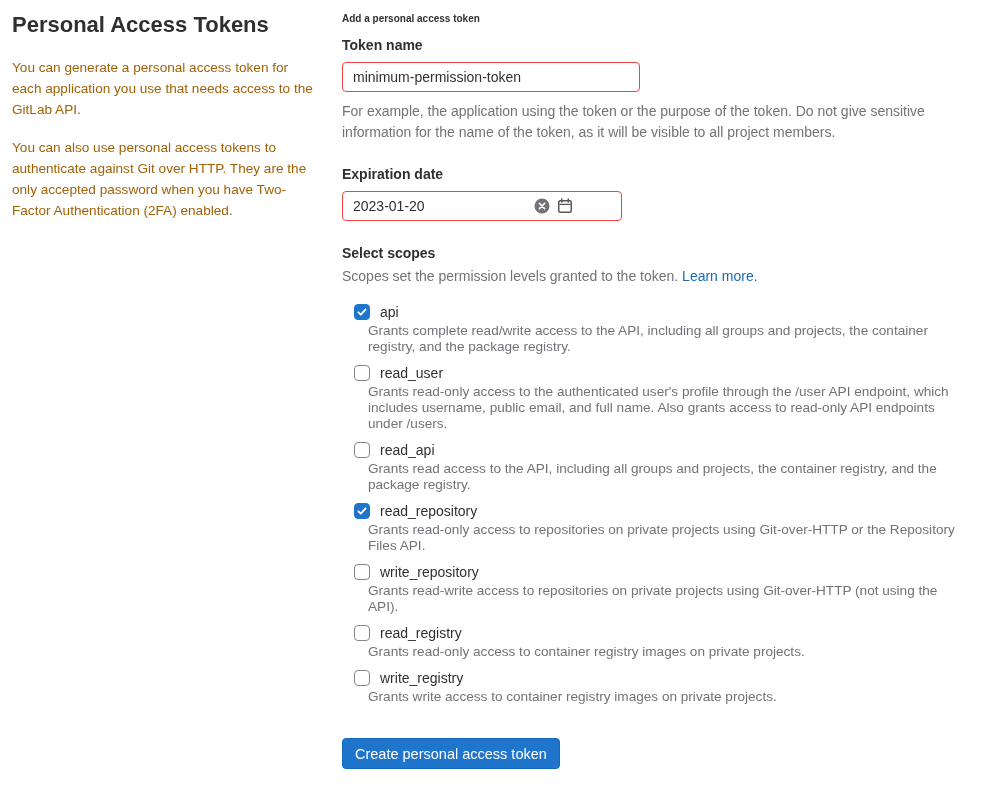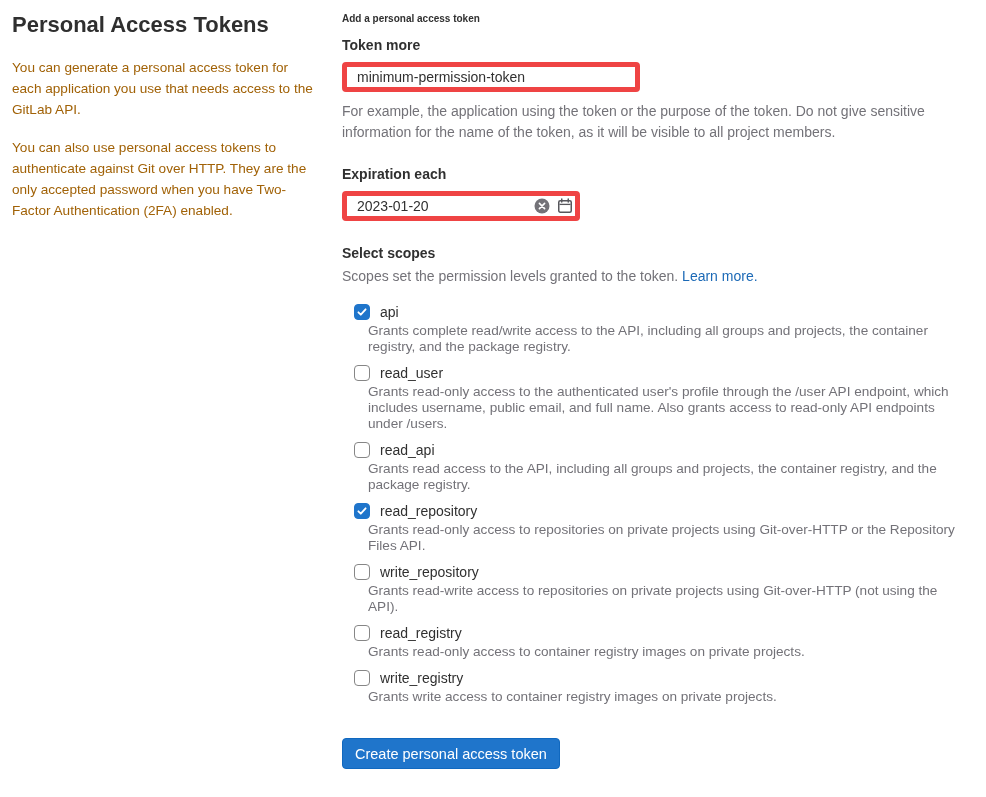--- a/index.html
+++ b/index.html
@@ -48,42 +48,42 @@
     line-height: 20px;
   }
   .field-label {
     display: block;
     font-weight: 700;
     margin: 0 0 9px 0;
   }
   .text-input {
     display: block;
     height: 30px;
-    border: 5px solid #ef4444;
+    border: 1px solid #ef4444;
     border-radius: 4px;
     padding: 0 10px;
     font-family: "Liberation Sans", "DejaVu Sans", sans-serif;
     font-size: 14px;
     color: #303030;
     background: #fff;
     outline: none;
   }
   #token-name-input { width: 298px; margin-bottom: 9px; }
   .help-text {
     color: #737278;
     line-height: 21px;
     margin: 0 0 23px 0;
     max-width: 622px;
   }
   .date-wrap {
     position: relative;
     width: 240px;
     margin-bottom: 24px;
   }
-  #expiration-input { width: 238px; padding-right: 62px; }
+  #expiration-input { width: 280px; padding-right: 62px; }
   .date-icons {
     position: absolute;
     right: 9px; top: 0;
     height: 30px;
     display: flex;
     align-items: center;
     gap: 7px;
   }
   .icon-btn {
     display: inline-flex;
@@ -156,25 +156,25 @@
   <div class="left-col">
     <h1 class="page-title">Personal Access Tokens</h1>
     <p>You can generate a personal access token for each application you use that needs access to the GitLab API.</p>
     <p>You can also use personal access tokens to authenticate against Git over HTTP. They are the only accepted password when you have Two-Factor Authentication (2FA) enabled.</p>
   </div>
 
   <div class="right-col">
 
     <h2 class="section-heading">Add a personal access token</h2>
 
-    <label class="field-label">Token more</label>
+    <label class="field-label">Token name</label>
     <input id="token-name-input" class="text-input" type="text" value="minimum-permission-token" style="">
     <p class="help-text">For example, the application using the token or the purpose of the token. Do not give sensitive information for the name of the token, as it will be visible to all project members.</p>
 
-    <label class="field-label">Expiration each</label>
+    <label class="field-label">Expiration date</label>
     <div class="date-wrap">
       <input id="expiration-input" class="text-input" type="text" value="2023-01-20" style="">
       <span class="date-icons">
         <button class="icon-btn" title="">
           <svg width="16" height="16" viewBox="0 0 16 16">
             <circle cx="8" cy="8" r="7.5" fill="#737278"></circle>
             <path d="M5.4 5.4l5.2 5.2M10.6 5.4l-5.2 5.2" stroke="#ffffff" stroke-width="1.6" stroke-linecap="round"></path>
           </svg>
         </button>
         <button class="icon-btn" title="">

